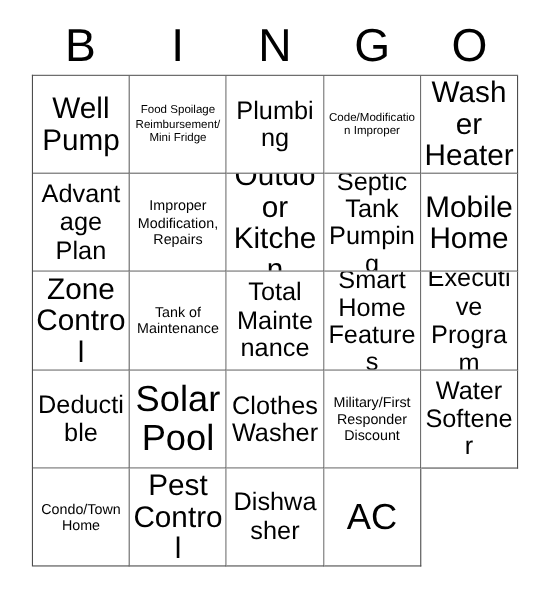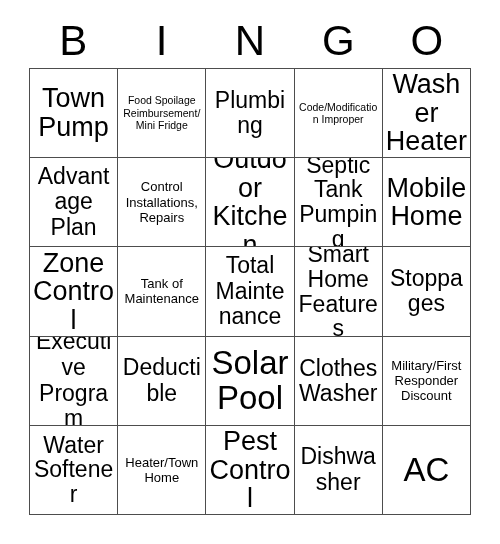--- a/index.html
+++ b/index.html
@@ -93,39 +93,39 @@
   <div id="bingo-header">
     <div class="header-letter">B</div>
     <div class="header-letter">I</div>
     <div class="header-letter">N</div>
     <div class="header-letter">G</div>
     <div class="header-letter">O</div>
   </div>
 
   <div id="bingo-grid">
       <div class="cell sz-xl">
-        <span class="cell-text">Town Pump</span>
+        <span class="cell-text">Well Pump</span>
       </div>
       <div class="cell sz-xs">
         <span class="cell-text">Food Spoilage Reimbursement/ Mini Fridge</span>
       </div>
       <div class="cell sz-lg">
         <span class="cell-text">Plumbing</span>
       </div>
       <div class="cell sz-xs">
         <span class="cell-text">Code/Modification Improper</span>
       </div>
       <div class="cell sz-xl">
         <span class="cell-text">Washer Heater</span>
       </div>
       <div class="cell sz-md">
         <span class="cell-text">Advantage Plan</span>
       </div>
       <div class="cell sz-sm">
-        <span class="cell-text">Control Installations, Repairs</span>
+        <span class="cell-text">Improper Modification, Repairs</span>
       </div>
       <div class="cell sz-xl">
         <span class="cell-text">Outdoor Kitchen</span>
       </div>
       <div class="cell sz-lg">
         <span class="cell-text">Septic Tank Pumping</span>
       </div>
       <div class="cell sz-xl">
         <span class="cell-text">Mobile Home</span>
       </div>
@@ -135,42 +135,39 @@
       <div class="cell sz-sm">
         <span class="cell-text">Tank of Maintenance</span>
       </div>
       <div class="cell sz-md">
         <span class="cell-text">Total Maintenance</span>
       </div>
       <div class="cell sz-lg">
         <span class="cell-text">Smart Home Features</span>
       </div>
       <div class="cell sz-md">
-        <span class="cell-text">Stoppages</span>
-      </div>
-      <div class="cell sz-md">
         <span class="cell-text">Executive Program</span>
       </div>
       <div class="cell sz-md">
         <span class="cell-text">Deductible</span>
       </div>
       <div class="cell sz-xxl">
         <span class="cell-text">Solar Pool</span>
       </div>
       <div class="cell sz-lg">
         <span class="cell-text">Clothes Washer</span>
       </div>
       <div class="cell sz-sm">
         <span class="cell-text">Military/First Responder Discount</span>
       </div>
       <div class="cell sz-lg">
         <span class="cell-text">Water Softener</span>
       </div>
       <div class="cell sz-sm">
-        <span class="cell-text">Heater/Town Home</span>
+        <span class="cell-text">Condo/Town Home</span>
       </div>
       <div class="cell sz-xl">
         <span class="cell-text">Pest Control</span>
       </div>
       <div class="cell sz-md">
         <span class="cell-text">Dishwasher</span>
       </div>
       <div class="cell sz-xxl">
         <span class="cell-text">AC</span>
       </div>

